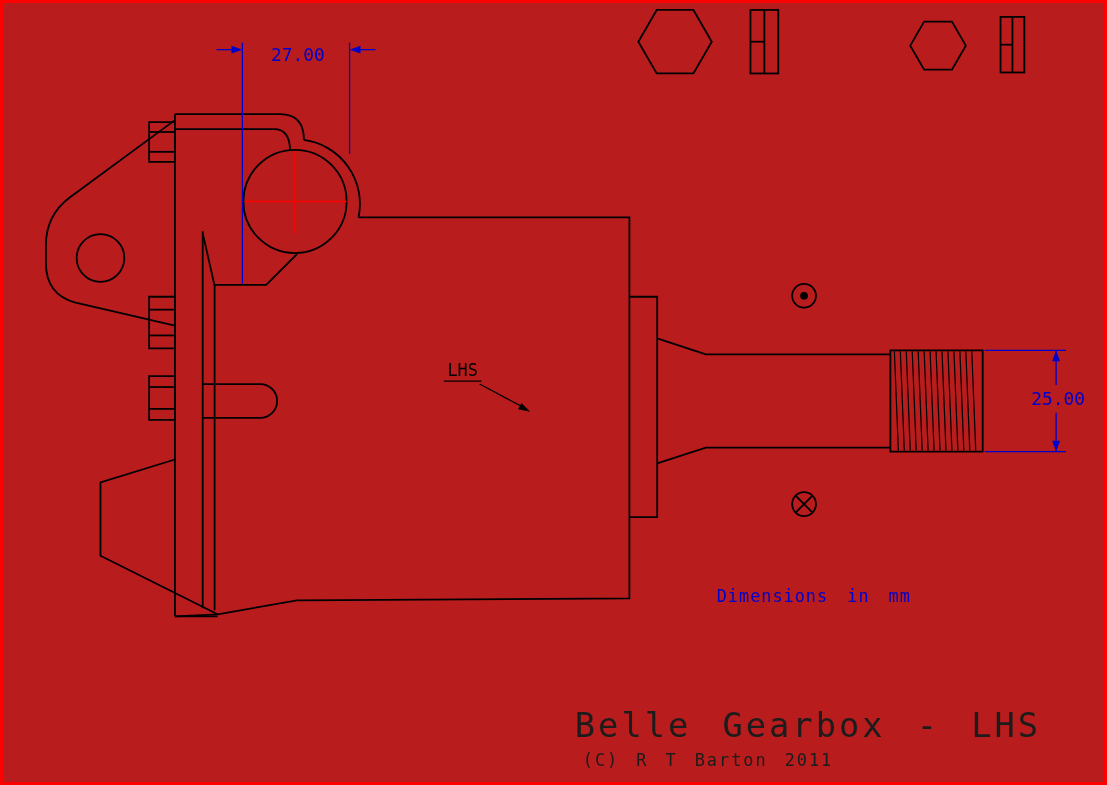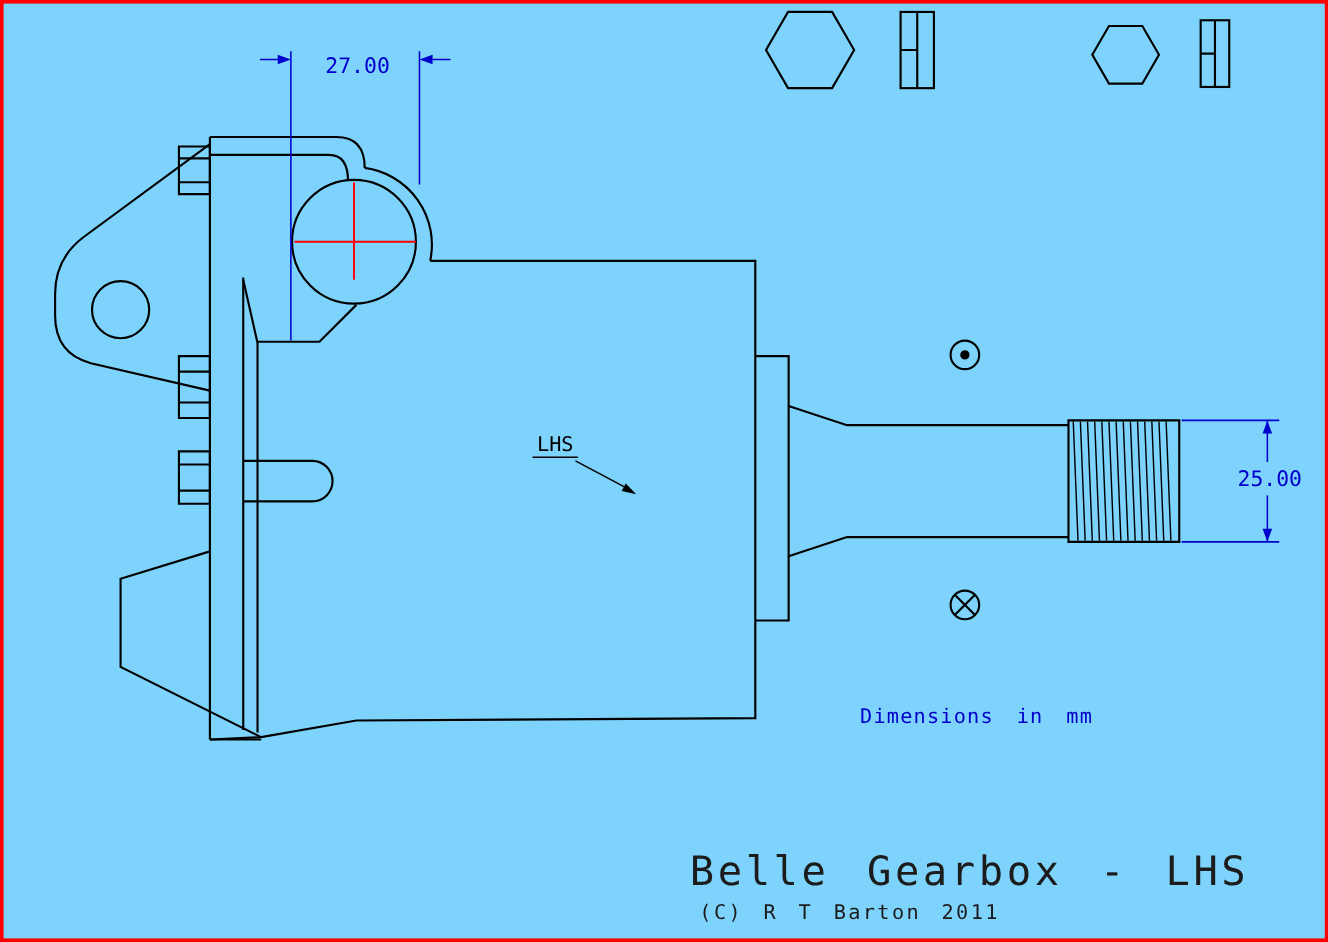--- a/index.html
+++ b/index.html
@@ -1,21 +1,21 @@
 <!DOCTYPE html>
 <html><head>
 <meta charset="utf-8">
 <style>
   html,body{margin:0;padding:0;background:#ffffff;}
   .sheet{
     position:relative;
     width:1107px;height:785px;
     box-sizing:border-box;
     border:3px solid #ff0000;
-    background:#7dd3fc;
+    background:#b91c1c;
     overflow:hidden;
     font-family:"DejaVu Sans Mono", monospace;
   }
   .sheet svg{display:block;width:100%;height:100%;}
   .dim-text{font-family:"DejaVu Sans Mono",monospace;font-size:18px;fill:#0000cc;}
   .label-text{font-family:"DejaVu Sans Mono",monospace;font-size:17px;fill:#000000;}
   .note-text{font-family:"DejaVu Sans Mono",monospace;font-size:17px;fill:#0000cc;word-spacing:8px;letter-spacing:1px;}
   .title-text{font-family:"DejaVu Sans Mono",monospace;font-size:34px;fill:#1c1c1c;letter-spacing:3px;word-spacing:8px;}
   .copy-text{font-family:"DejaVu Sans Mono",monospace;font-size:17px;fill:#1c1c1c;letter-spacing:2px;word-spacing:5px;}
 </style>

